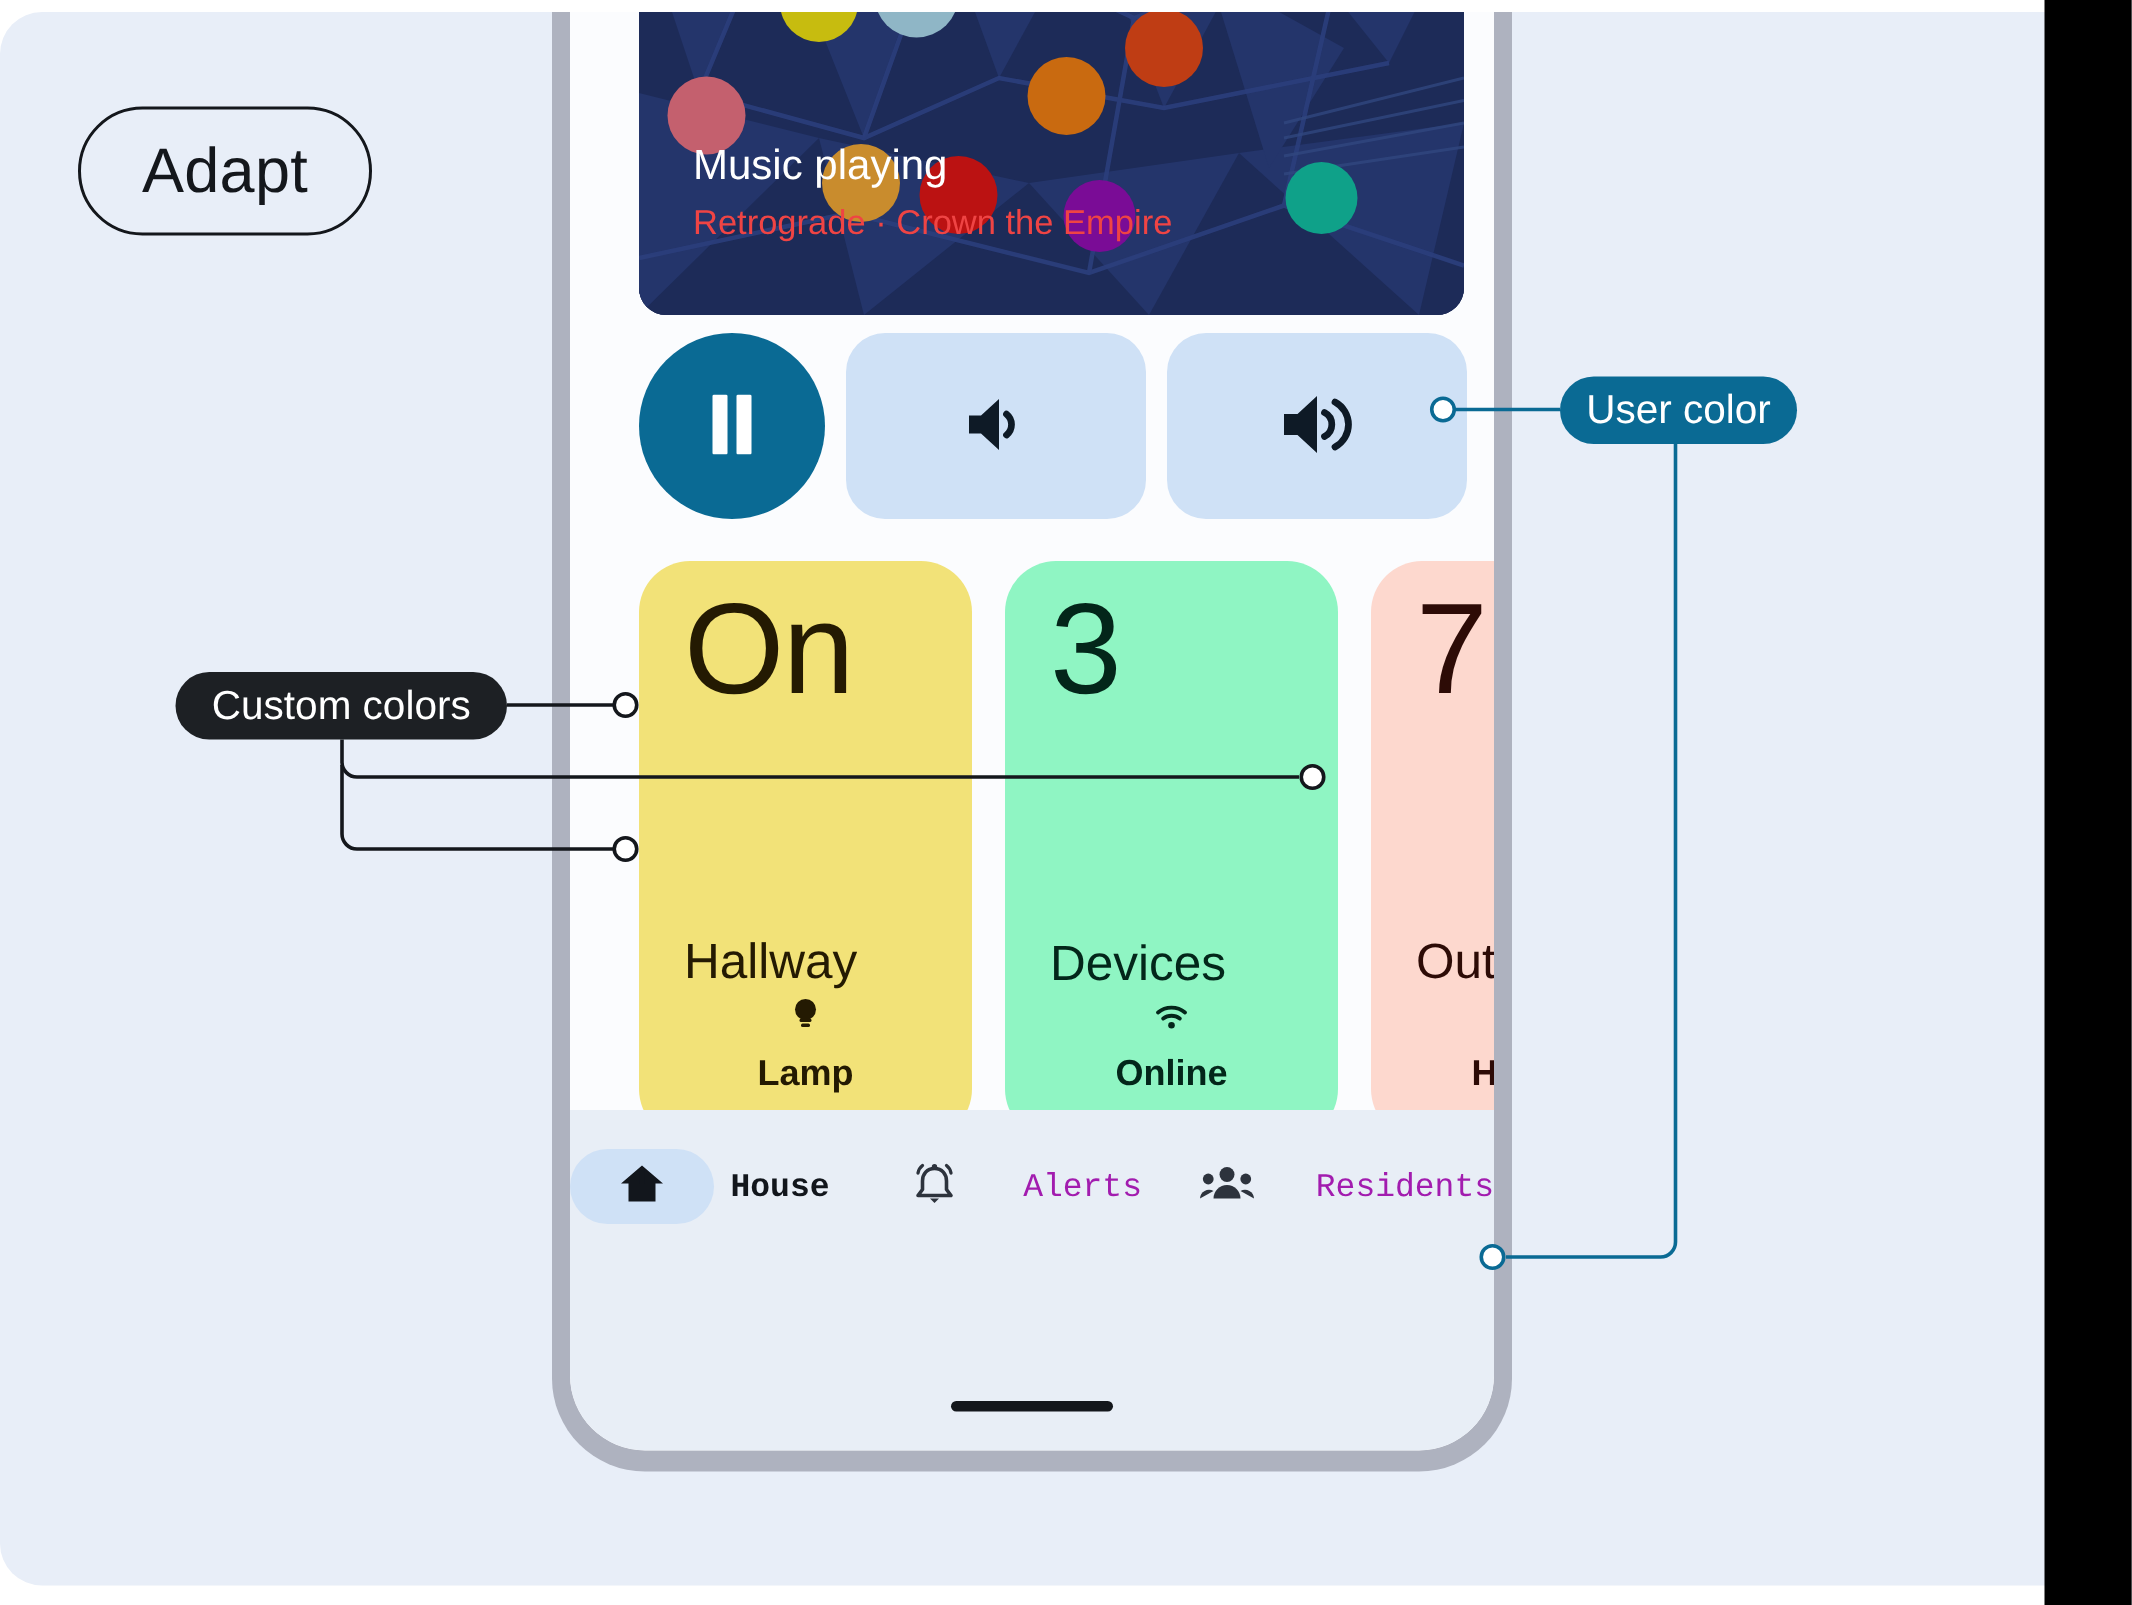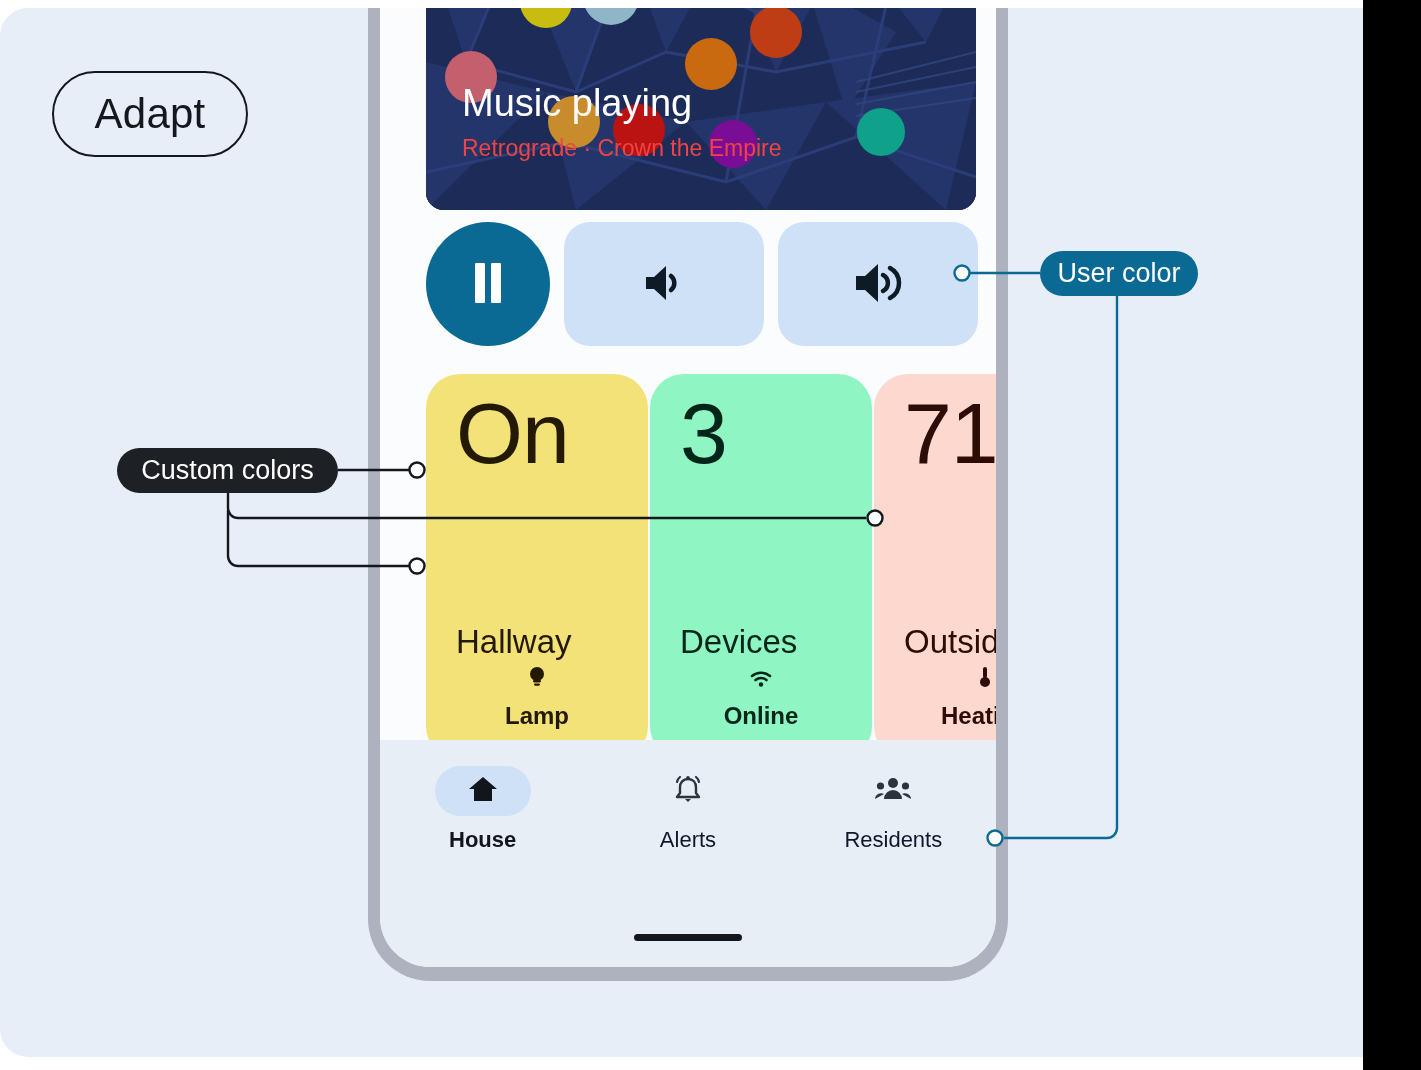--- a/index.html
+++ b/index.html
@@ -98,21 +98,21 @@
     position: absolute;
     inset: 0;
     background: #1e2c5a;
   }
   #album-art svg { display: block; width: 100%; height: 100%; }
   #media-title {
     position: absolute;
     left: 36px;
     bottom: 86px;
     color: #ffffff;
-    font-size: 38px;
+    font-size: 28px;
     line-height: 1.05;
     white-space: nowrap;
   }
   #media-subtitle {
     position: absolute;
     left: 36px;
     bottom: 48px;
     color: #ef4444;
     font-size: 23px;
     white-space: nowrap;
@@ -155,21 +155,21 @@
   }
 
   
   #tiles-row {
     position: absolute;
     left: 46px;
     top: 432px;
     width: 700px;   
     height: 386px;
     display: flex;
-    gap: 2px;
+    gap: 22px;
   }
   .tile {
     width: 222px;
     flex: none;
     border-radius: 34px;
     position: relative;
     box-sizing: border-box;
     padding: 16px 30px 30px 30px;
     display: flex;
     flex-direction: column;
@@ -213,35 +213,35 @@
   }
   #nav-items {
     position: absolute;
     left: 0; top: 26px;
     width: 616px;
     display: flex;
   }
   .nav-item {
     flex: 1 1 0;
     display: flex;
-    flex-direction: column;
     align-items: center;
     gap: 11px;
     cursor: pointer;
+    font-family: Liberation Mono, monospace;
   }
   .nav-pill {
     width: 96px;
     height: 50px;
     border-radius: 25px;
     display: flex;
     align-items: center;
     justify-content: center;
   }
   .nav-pill.active { background: #cfe1f6; }
-  .nav-label { font-size: 22px; color: #0f172a; }
+  .nav-label { font-size: 22px; color: #a21caf; }
   .nav-item.active .nav-label { color: #12161c; font-weight: bold; }
   #home-indicator {
     position: absolute;
     left: 50%;
     transform: translateX(-50%);
     bottom: 26px;
     width: 108px;
     height: 7px;
     border-radius: 4px;
     background: #14171c;

